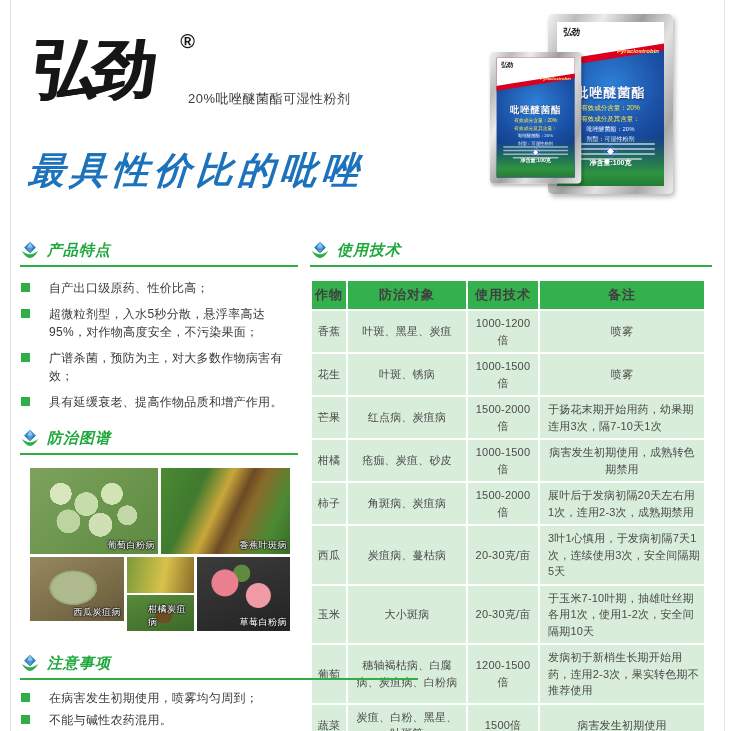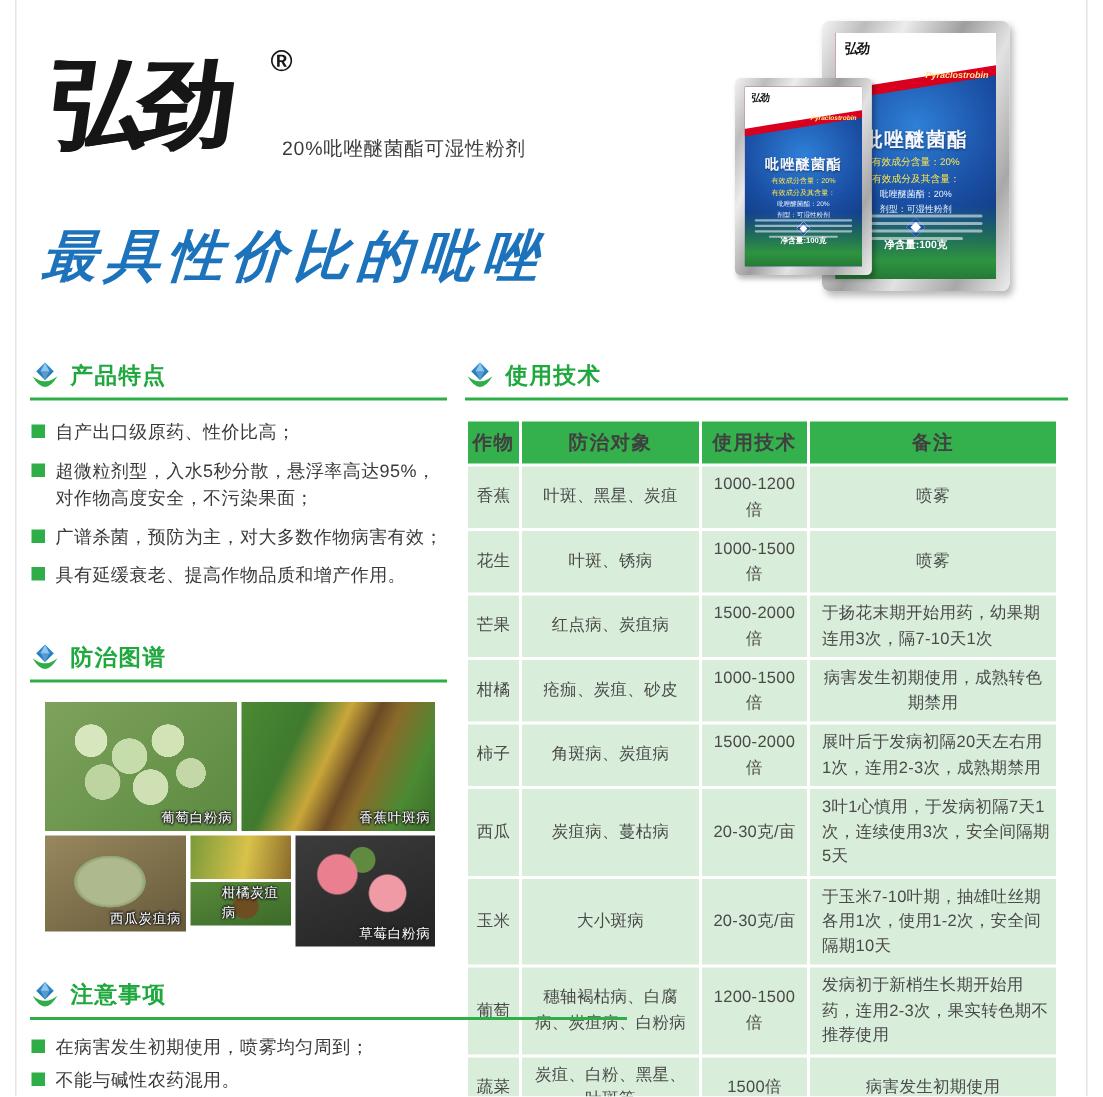--- a/index.html
+++ b/index.html
@@ -47,48 +47,48 @@
   .bag-net { font-size:7px; color:#fff; margin-top:2px; font-weight:bold; }
   .bag-fineprint { position:absolute; left:8%; right:8%; bottom:14%; z-index:3; }
   .bag-fineprint .fp { height:2px; background:rgba(255,255,255,.55); margin-bottom:3px; border-radius:1px; }
   .bag-fineprint .fp.short { width:70%; margin-left:15%; }
   .bag-green { position:absolute; left:0; right:0; bottom:0; height:30%; z-index:2;
                background:linear-gradient(to bottom, rgba(46,148,64,0) 0%, #2e9440 75%, #257a36 100%); }
   .spec { position:absolute; left:478px; top:201px; font-size:14.5px; color:#3f3f3f; letter-spacing:0.5px; }
 
   
   .section { position:absolute; }
-  .sec-head { display:flex; align-items:center; gap:7px; }
+  .sec-head { display:flex; align-items:center; gap:7px;font-style:italic; }
   .sec-title { font-size:15px; font-weight:bold; color:#1fa83e; letter-spacing:1px; }
   .sec-underline { height:2px; background:#2fae47; margin-top:5px; }
 
   
   .bullets { margin-top:12px; }
-  .bullet { display:flex; align-items:flex-start; margin-bottom:7px; }
+  .bullet { display:flex; align-items:flex-start; margin-bottom:7px;gap:12px; }
   .bullet .sq { flex:0 0 9px; width:9px; height:9px; background:#2fae47; margin:4px 7px 0 1px; }
   .bullet .txt { font-size:12px; color:#3a3a3a; line-height:1.55; letter-spacing:0.3px; }
 
   
   .atlas-grid { margin:13px 0 0 10px; width:260px; }
   .atlas-row { display:flex; gap:3px; margin-bottom:3px; }
   .photo { position:relative; overflow:hidden; }
   .photo .ph-label { position:absolute; right:3px; bottom:2px; font-size:9px; color:#fff;
                      text-shadow:-1px 0 1px #222, 1px 0 1px #222, 0 -1px 1px #222, 0 1px 1px #222;
                      letter-spacing:0.5px;margin-left:21px; }
   .ph-grape { width:128px; height:86px;
     background: radial-gradient(circle 11px at 24% 30%, #d7e6bc 98%, transparent), radial-gradient(circle 12px at 44% 42%, #c7dcab 98%, transparent),
                 radial-gradient(circle 11px at 64% 30%, #d2e3b6 98%, transparent), radial-gradient(circle 12px at 30% 62%, #bdd4a0 98%, transparent),
                 radial-gradient(circle 12px at 55% 66%, #cfe0b4 98%, transparent), radial-gradient(circle 10px at 76% 55%, #c3d8a6 98%, transparent),
                 linear-gradient(135deg,#7ea25c 0%,#5b8a3f 100%); }
   .ph-banana { width:129px; height:86px;
     background: linear-gradient(115deg,#4c8a33 0%,#3f7a2e 28%,#c9a73a 44%,#6b4a26 56%,#8a6a2a 64%,#4c8a33 82%,#386b28 100%); }
   .ph-melon { width:95px; height:64px;
     background: radial-gradient(ellipse 36px 26px at 46% 48%, #aeb98e 58%, #8fa06c 66%, transparent 67%),
                 linear-gradient(150deg,#97885e 0%,#7a6c48 60%,#66593a 100%); }
-  .ph-citrus { width:68px; height:60px; display:flex; flex-direction:column; gap:2px; background:#fff; }
+  .ph-citrus { width:68px; height:74px; display:flex; flex-direction:column; gap:2px; background:#fff; }
   .ph-citrus .half { position:relative; flex:1; overflow:hidden; }
   .ph-citrus-top { background: linear-gradient(100deg,#7a9a3a 0%,#d8c24a 55%,#8a6a2a 100%); }
   .ph-citrus-bot { background: radial-gradient(circle 9px at 55% 55%, #6d4e22 92%, transparent),
                    linear-gradient(160deg,#5a8a3a 0%,#3a6a28 100%); }
   .ph-straw { width:94px; height:74px;
     background: radial-gradient(circle 14px at 30% 35%, #ea7f90 92%, transparent), radial-gradient(circle 13px at 66% 52%, #f09aa5 92%, transparent),
                 radial-gradient(circle 9px at 48% 22%, #5f8a3f 92%, transparent),
                 linear-gradient(160deg,#3c3c3c 0%,#232323 100%); }
 
   

